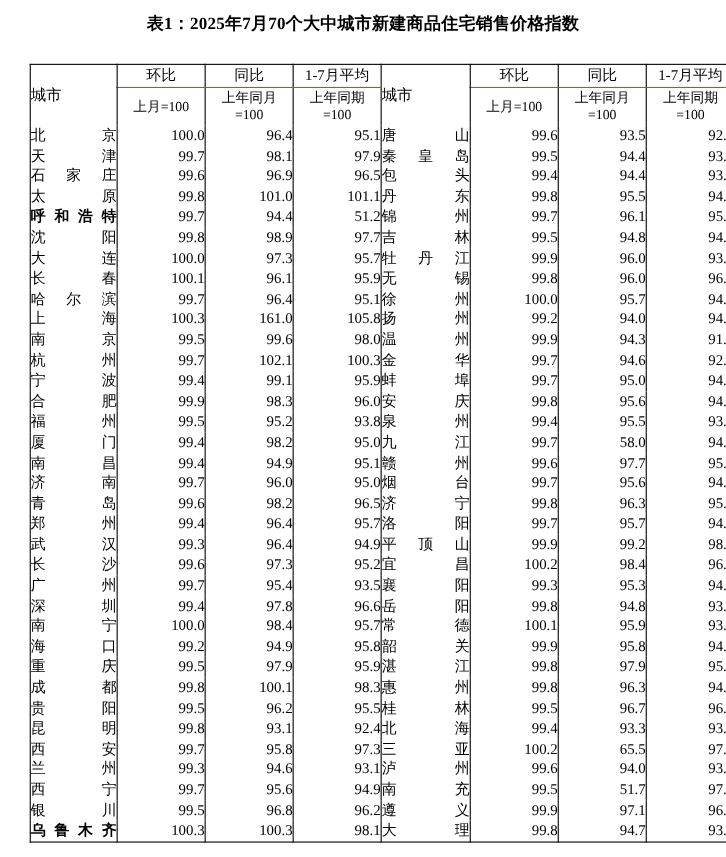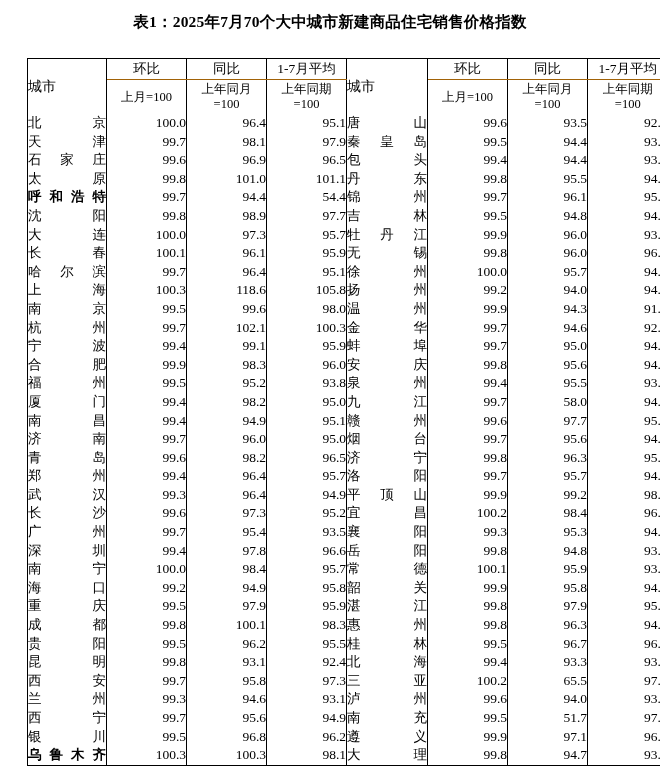--- a/index.html
+++ b/index.html
@@ -197,21 +197,21 @@
             <td class="num vr">101.1</td>
             <td class="city vr"><span class="nm">丹东</span></td>
             <td class="num vr">99.8</td>
             <td class="num vr">95.5</td>
             <td class="num">94.5</td>
           </tr>
           <tr class="datarow">
             <td class="city vl-left-edge vr wide"><span class="nm">呼和浩特</span></td>
             <td class="num vr">99.7</td>
             <td class="num vr">94.4</td>
-            <td class="num vr">54.4</td>
+            <td class="num vr">51.2</td>
             <td class="city vr"><span class="nm">锦州</span></td>
             <td class="num vr">99.7</td>
             <td class="num vr">96.1</td>
             <td class="num">95.5</td>
           </tr>
           <tr class="datarow">
             <td class="city vl-left-edge vr"><span class="nm">沈阳</span></td>
             <td class="num vr">99.8</td>
             <td class="num vr">98.9</td>
             <td class="num vr">97.7</td>
@@ -246,21 +246,21 @@
             <td class="num vr">96.4</td>
             <td class="num vr">95.1</td>
             <td class="city vr"><span class="nm">徐州</span></td>
             <td class="num vr">100.0</td>
             <td class="num vr">95.7</td>
             <td class="num">94.6</td>
           </tr>
           <tr class="datarow">
             <td class="city vl-left-edge vr"><span class="nm">上海</span></td>
             <td class="num vr">100.3</td>
-            <td class="num vr">118.6</td>
+            <td class="num vr">161.0</td>
             <td class="num vr">105.8</td>
             <td class="city vr"><span class="nm">扬州</span></td>
             <td class="num vr">99.2</td>
             <td class="num vr">94.0</td>
             <td class="num">94.0</td>
           </tr>
           <tr class="datarow">
             <td class="city vl-left-edge vr"><span class="nm">南京</span></td>
             <td class="num vr">99.5</td>
             <td class="num vr">99.6</td>

